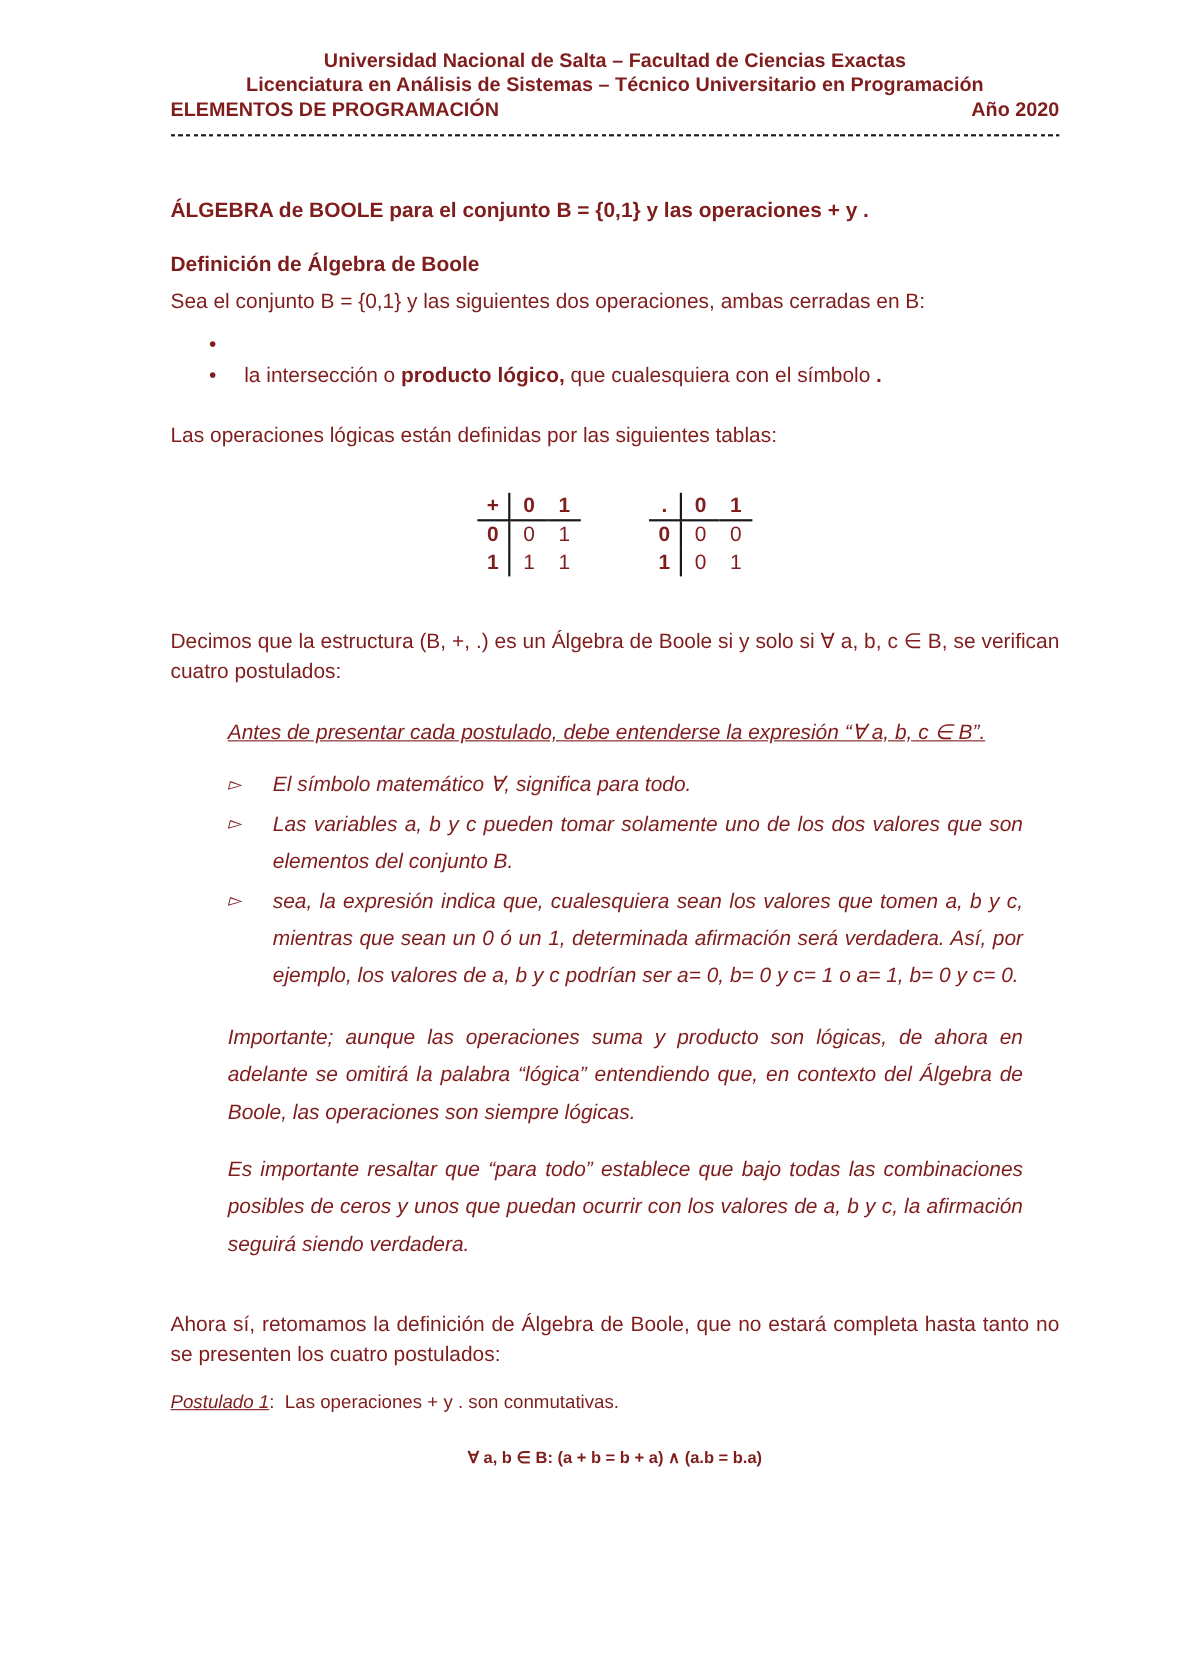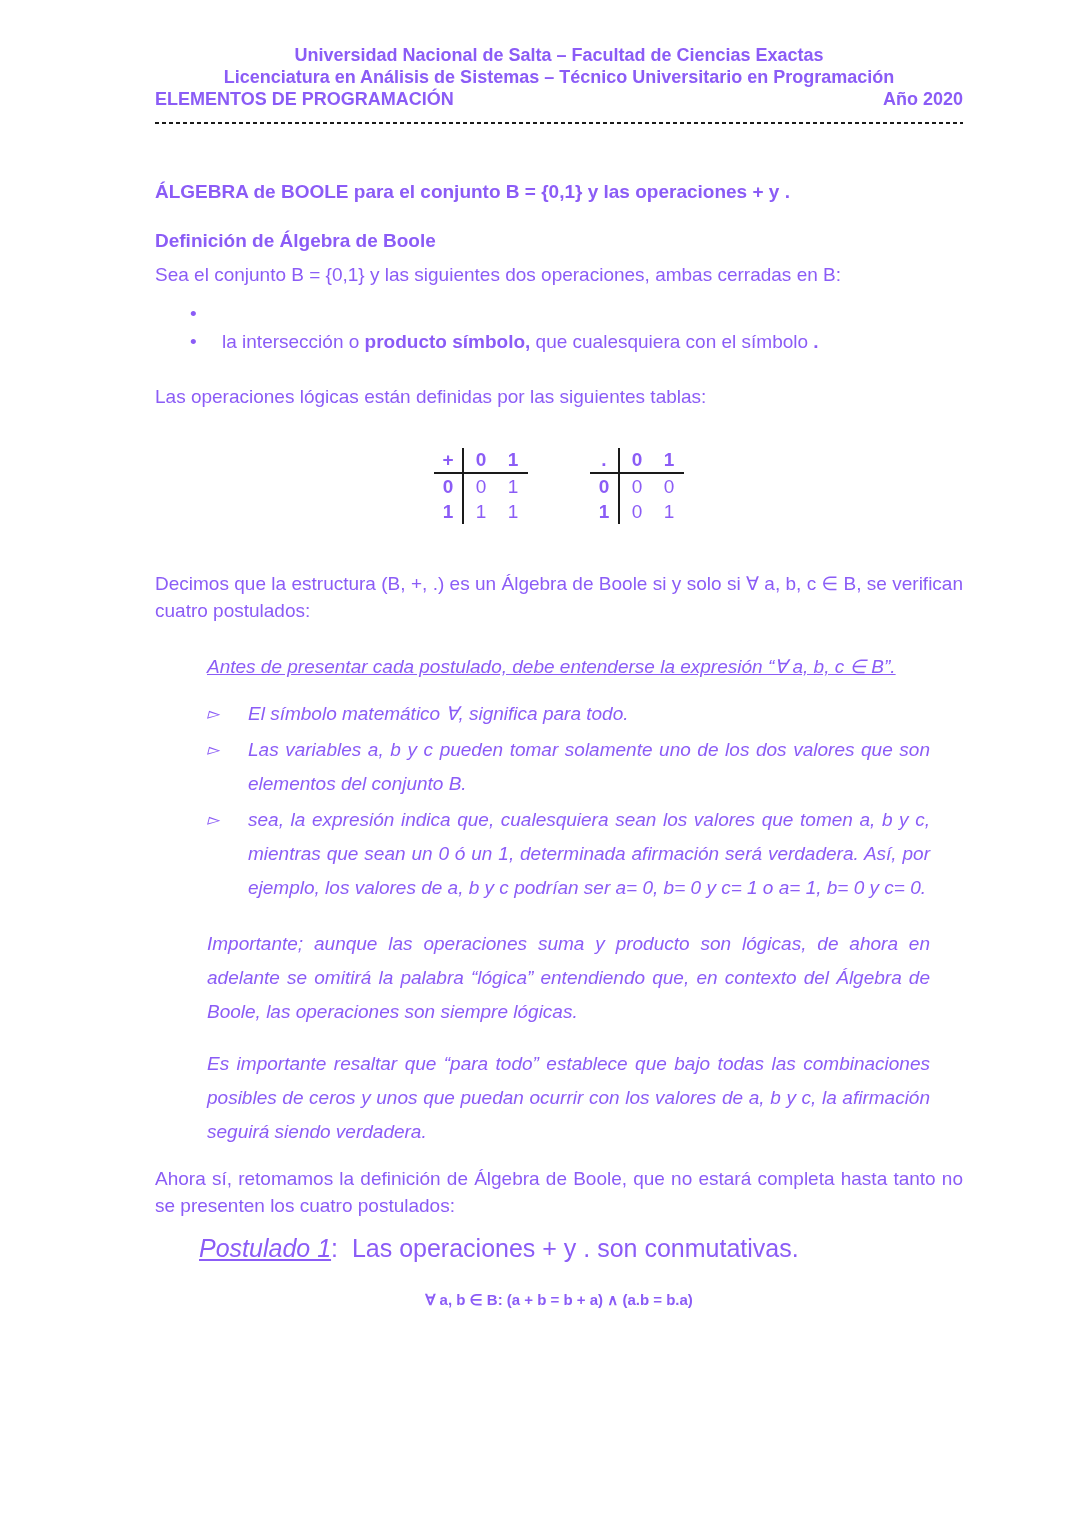--- a/index.html
+++ b/index.html
@@ -1,34 +1,34 @@
 <!DOCTYPE html>
 <html><head>
 <meta charset="utf-8">
 <style>
   html,body { margin:0; padding:0; background:#e8e8e8; }
   .page {
     width:1080px; height:1526px; margin:0 auto; background:#ffffff;
-    font-family:"Liberation Sans", sans-serif; color:#8b5cf6;
+    font-family:"Liberation Sans", sans-serif; color:#7f1d1d;
     box-sizing:border-box; padding:44px 117px 0 155px;
     overflow:hidden; position:relative;
   }
   
   .hdr-line { text-align:center; font-weight:bold; font-size:18px; line-height:22px; }
   .hdr-row  { display:flex; justify-content:space-between; font-weight:bold; font-size:18px; line-height:22px; }
   .dash-rule { margin-top:12px; height:2px;
     background:repeating-linear-gradient(90deg,#1a1a1a 0 4px, transparent 4px 7px); }
   
   .doc-title   { margin-top:56px; font-weight:bold; font-size:19px; line-height:24px; }
   .sec-heading { margin-top:25px; font-weight:bold; font-size:19px; line-height:24px; }
   .body-p { font-size:19px; line-height:27px; margin:0; }
   .intro-p { margin-top:8px; }
   .tables-intro { margin-top:27px; }
   .decimos { margin-top:46px; text-align:justify; }
-  .closing { margin-top:16px; text-align:justify; }
+  .closing { margin-top:42px; text-align:justify; }
   
   .blist { margin-top:12px; }
   .bitem { display:flex; font-size:19px; line-height:28px; }
   .bmark { flex:0 0 67px; box-sizing:border-box; padding-left:35px; }
   .pre { white-space:pre-wrap; }
   
   .tables-wrap { display:flex; justify-content:center; gap:62px; margin-top:38px; }
   .ttable { display:grid; grid-template-columns:30px 34px 30px; font-size:19px; text-align:center; }
   .tc { height:25px; line-height:25px; }
   .tc.rowhead { font-weight:bold; border-right:2px solid #1a1a1a; }
@@ -36,21 +36,21 @@
   .tc.corner  { font-weight:bold; border-right:2px solid #1a1a1a; border-bottom:2px solid #1a1a1a; height:24px; line-height:24px; }
   
   .note { margin-left:52px; margin-right:33px; font-style:italic; font-size:19px; }
   .note-single { margin-top:29px; line-height:28px;text-decoration:underline; }
   .alist { margin-top:16px; }
   .aitem { display:flex; line-height:34px; text-align:justify; margin-bottom:2px; }
   .amark { flex:0 0 41px; font-size:16px; }
   .note-para1 { margin-top:18px; line-height:34px; text-align:justify; }
   .note-para2 { margin-top:22px; line-height:34px; text-align:justify; }
   
-  .postulate { margin-top:16px; font-size:25px; line-height:27px;margin-left:44px; }
+  .postulate { margin-top:16px; font-size:17px; line-height:27px; }
   .post-label { font-style:italic; text-decoration:underline; }
   .formula { margin-top:25px; text-align:center; font-weight:bold; font-size:15px; line-height:26px; }
 </style>
 </head>
 <body>
 
 <div class="page">
 
   <div>
     <div class="hdr-line">Universidad Nacional de Salta – Facultad de Ciencias Exactas</div>
@@ -66,21 +66,21 @@
   <div class="sec-heading">Definición de Álgebra de Boole</div>
 
   <p class="body-p intro-p">Sea el conjunto B = {0,1} y las siguientes dos operaciones, ambas cerradas en B:</p>
 
   <div class="blist">
     <div class="bitem">
       <span class="bmark">•</span>
     </div>
     <div class="bitem">
       <span class="bmark">•</span>
-      <span><span class="pre">la intersección o </span><b>producto símbolo,</b><span> que cualesquiera con el símbolo </span><b>.</b><span class="pre"></span></span>
+      <span><span class="pre">la intersección o </span><b>producto lógico,</b><span> que cualesquiera con el símbolo </span><b>.</b><span class="pre"></span></span>
     </div>
   </div>
 
   <p class="body-p tables-intro">Las operaciones lógicas están definidas por las siguientes tablas:</p>
 
   <div class="tables-wrap">
     <div class="ttable">
       <div class="tc corner">+</div>
       <div class="tc tophead">0</div>
       <div class="tc tophead">1</div>

